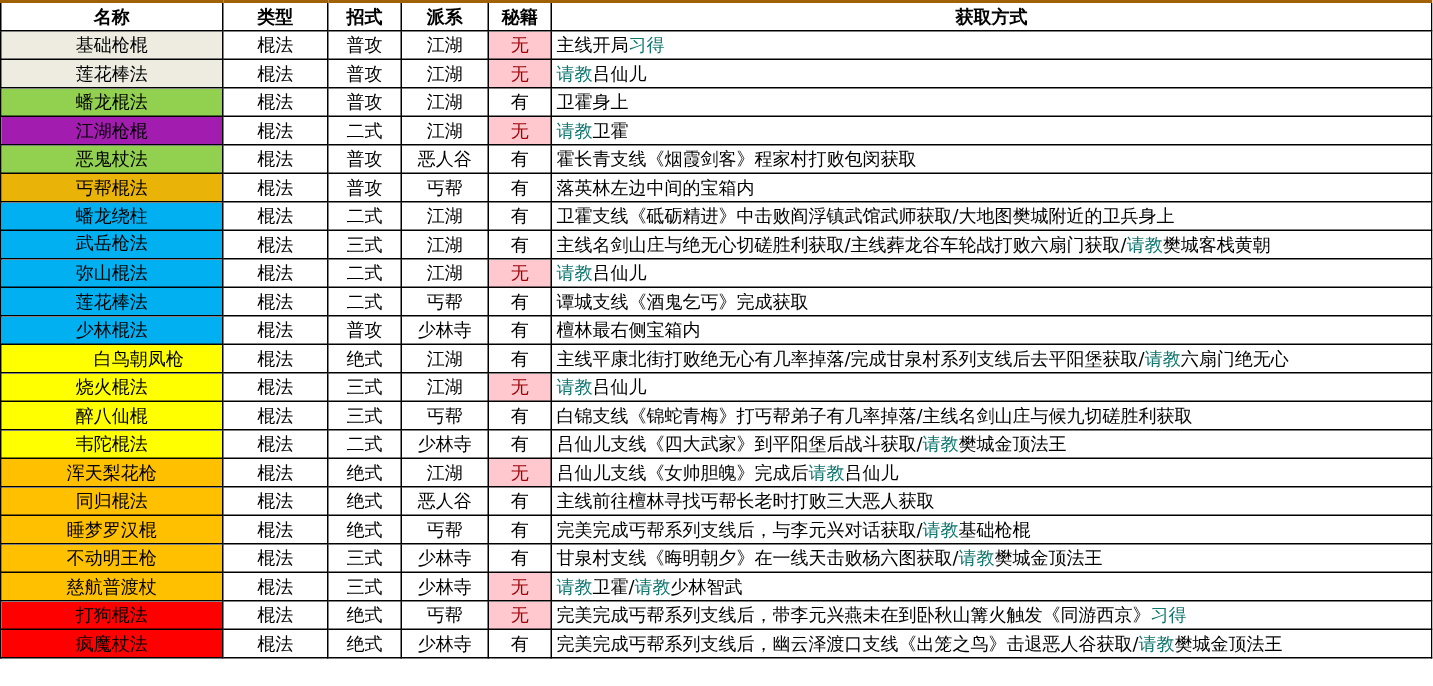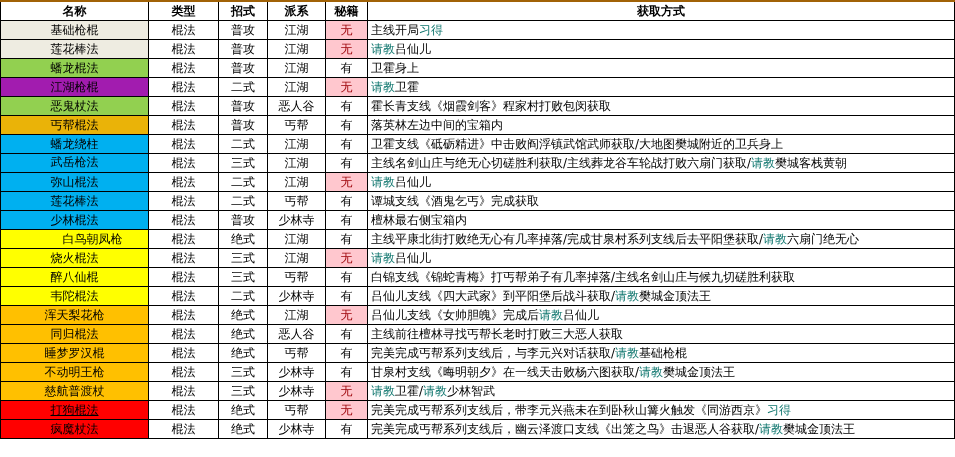--- a/index.html
+++ b/index.html
@@ -200,21 +200,21 @@
   </tr>
       <tr>
     <td class="c" style="background: rgb(255, 192, 0);">慈航普渡杖</td>
     <td class="c">棍法</td>
     <td class="c">三式</td>
     <td class="c">少林寺</td>
     <td class="c none">无</td>
     <td class="src"><span class="hl">请教</span><span>卫霍/</span><span class="hl">请教</span><span>少林智武</span></td>
   </tr>
       <tr>
-    <td class="c" style="background: rgb(255, 0, 0); text-decoration: underline;">打狗棍法</td>
+    <td class="c" style="background: rgb(255, 0, 0);">打狗棍法</td>
     <td class="c">棍法</td>
     <td class="c">绝式</td>
     <td class="c">丐帮</td>
     <td class="c none">无</td>
     <td class="src"><span>完美完成丐帮系列支线后，带李元兴燕未在到卧秋山篝火触发《同游西京》</span><span class="hl">习得</span></td>
   </tr>
       <tr>
     <td class="c" style="background: rgb(255, 0, 0);">疯魔杖法</td>
     <td class="c">棍法</td>
     <td class="c">绝式</td>

